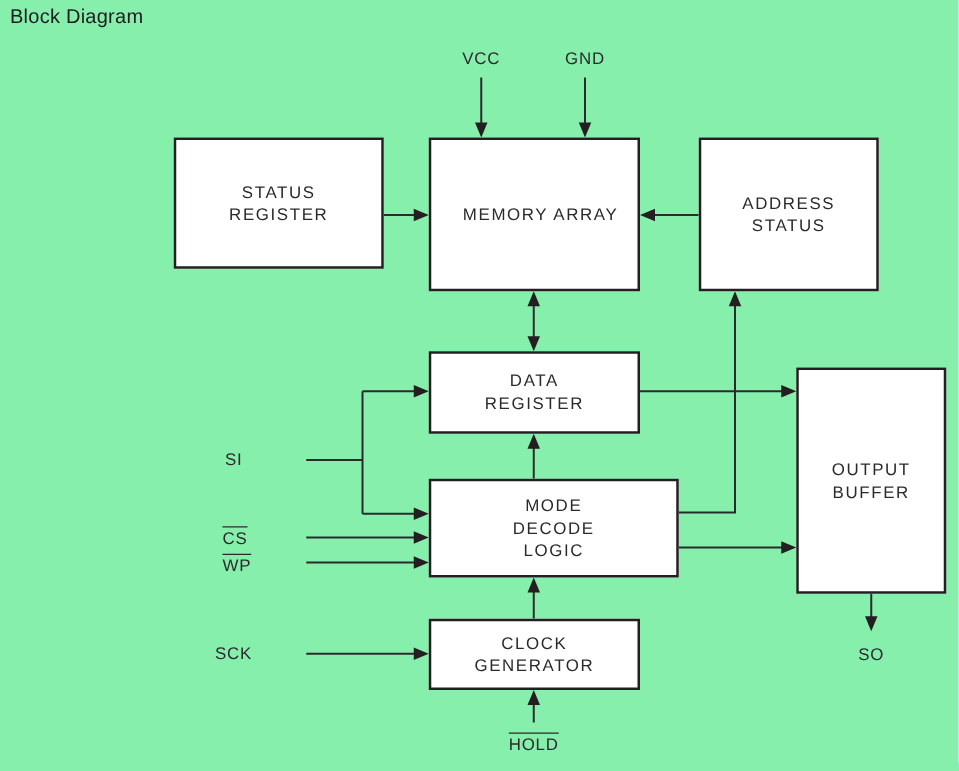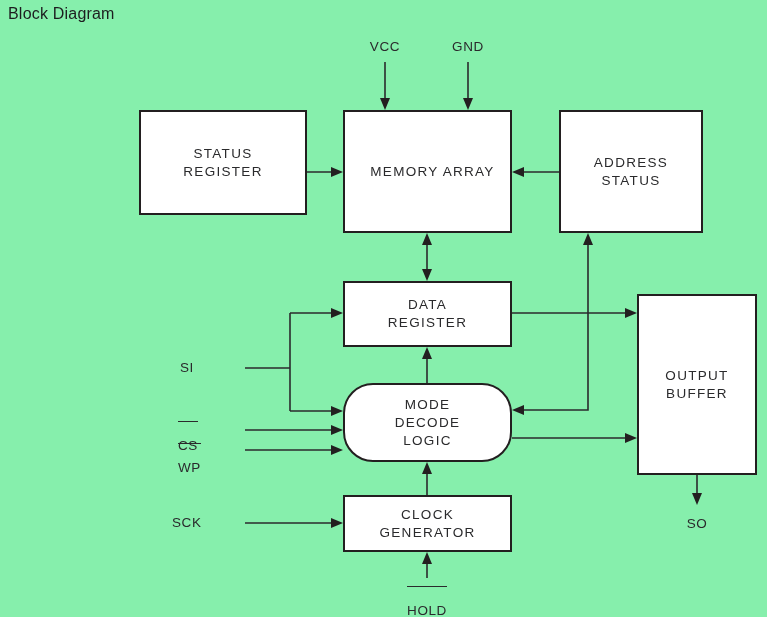--- a/index.html
+++ b/index.html
@@ -18,21 +18,21 @@
     font-size:13.5px; letter-spacing:1.3px; line-height:18px; text-align:center;
     color:#2a2a2c;
   }
   .box .bold-line { font-weight:bold; letter-spacing:0.4px; font-size:13.5px; }
   .pin-label {
     position:absolute; font-size:13.5px; letter-spacing:0.6px; line-height:16px;
     color:#2a2a2c;
   }
   .ta-c { text-align:center; }
   .ta-r { text-align:left; }
-  .overline-wrap { display:inline-block; border-top:1.6px solid #2a2a2c; padding-top:16px; }
+  .overline-wrap { display:inline-block; border-top:1.6px solid #2a2a2c; padding-top:1px; }
 </style>
 </head>
 <body>
 
 <div class="canvas">
 
   <div class="title">Block Diagram</div>
 
   <svg class="wires" viewBox="0 0 767 617" xmlns="http://www.w3.org/2000/svg" fill="none" stroke="#2a2a2c" stroke-width="1.6">
 
@@ -101,21 +101,21 @@
   <div class="box" style="left:559px; top:110px; width:144px; height:123px;">
     <div>ADDRESS</div>
     <div>STATUS</div>
   </div>
 
   <div class="box" style="left:343px; top:281px; width:169px; height:66px;">
     <div>DATA</div>
     <div>REGISTER</div>
   </div>
 
-  <div class="box" style="left:343px; top:383px; width:169px; height:79px;border-radius:30px;">
+  <div class="box" style="left:343px; top:383px; width:200px; height:79px;">
     <div>MODE</div>
     <div>DECODE</div>
     <div>LOGIC</div>
   </div>
 
   <div class="box" style="left:637px; top:294px; width:120px; height:181px;">
     <div>OUTPUT</div>
     <div>BUFFER</div>
   </div>
 

